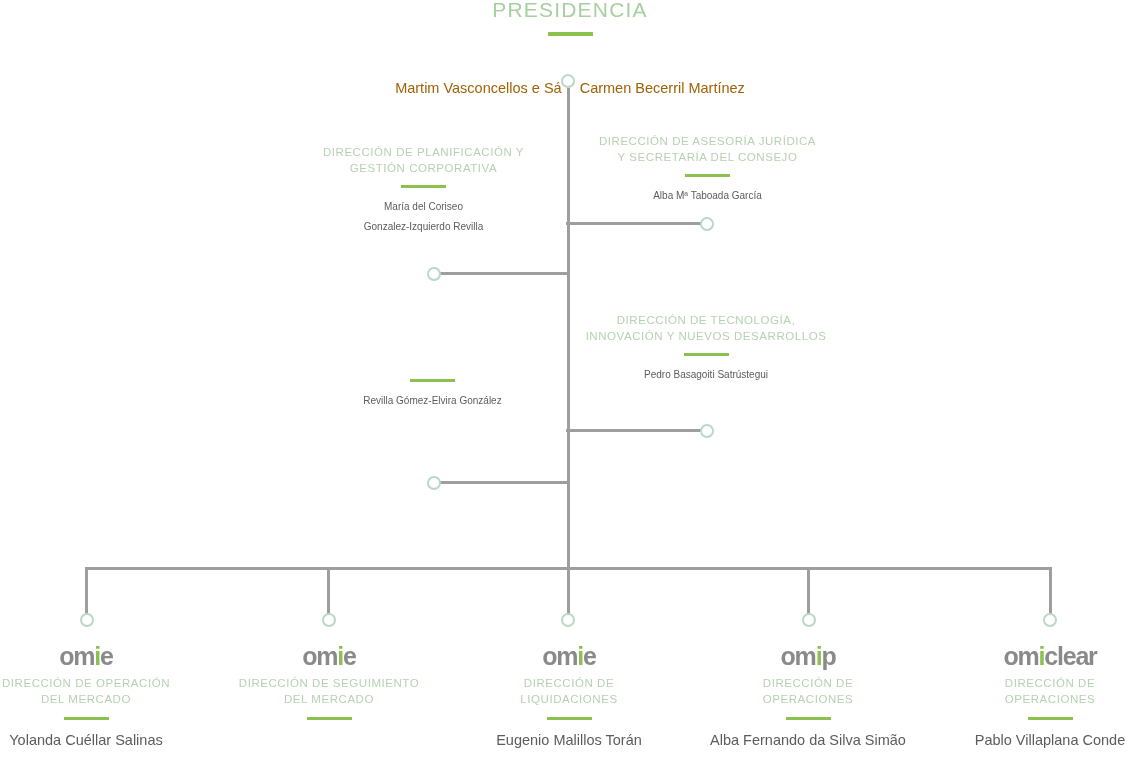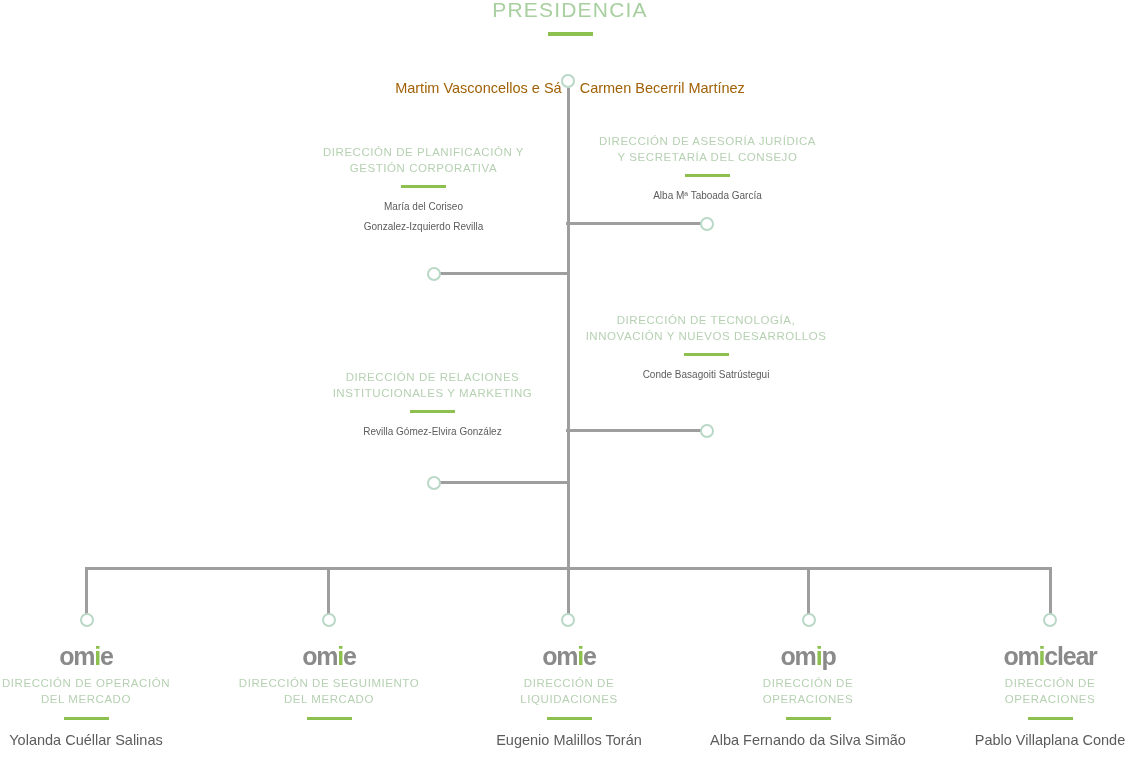--- a/index.html
+++ b/index.html
@@ -146,28 +146,26 @@
     <div class="accent"></div>
     <div class="unit-name">Alba Mª Taboada García</div>
   </div>
   <div class="line-h" style="left:566px; top:222px; width:136px;"></div>
   <div class="node" style="left:700px; top:216.5px;"></div>
 
   <div class="unit" style="left:550px; top:313px; width:312px;">
     <div class="unit-title">Dirección de Tecnología,
 Innovación y Nuevos Desarrollos</div>
     <div class="accent"></div>
-    <div class="unit-name">Conde Basagoiti Satrústegui</div>
+    <div class="unit-name">Pedro Basagoiti Satrústegui</div>
   </div>
   <div class="line-h" style="left:566px; top:429px; width:136px;"></div>
   <div class="node" style="left:700px; top:423.5px;"></div>
 
   <div class="unit" style="left:290px; top:370px; width:285px;">
-    <div class="unit-title">Dirección de Relaciones
-Institucionales y Marketing</div>
     <div class="accent"></div>
     <div class="unit-name">Revilla Gómez-Elvira González</div>
   </div>
   <div class="line-h" style="left:440px; top:481px; width:128px;"></div>
   <div class="node" style="left:427px; top:475.5px;"></div>
 
   <div class="line-h" style="left:86px; top:567px; width:965px;"></div>
 
   <div class="line-v" style="left:85px; top:567px; height:48px;"></div>
   <div class="node" style="left:79.5px; top:613px;"></div>

